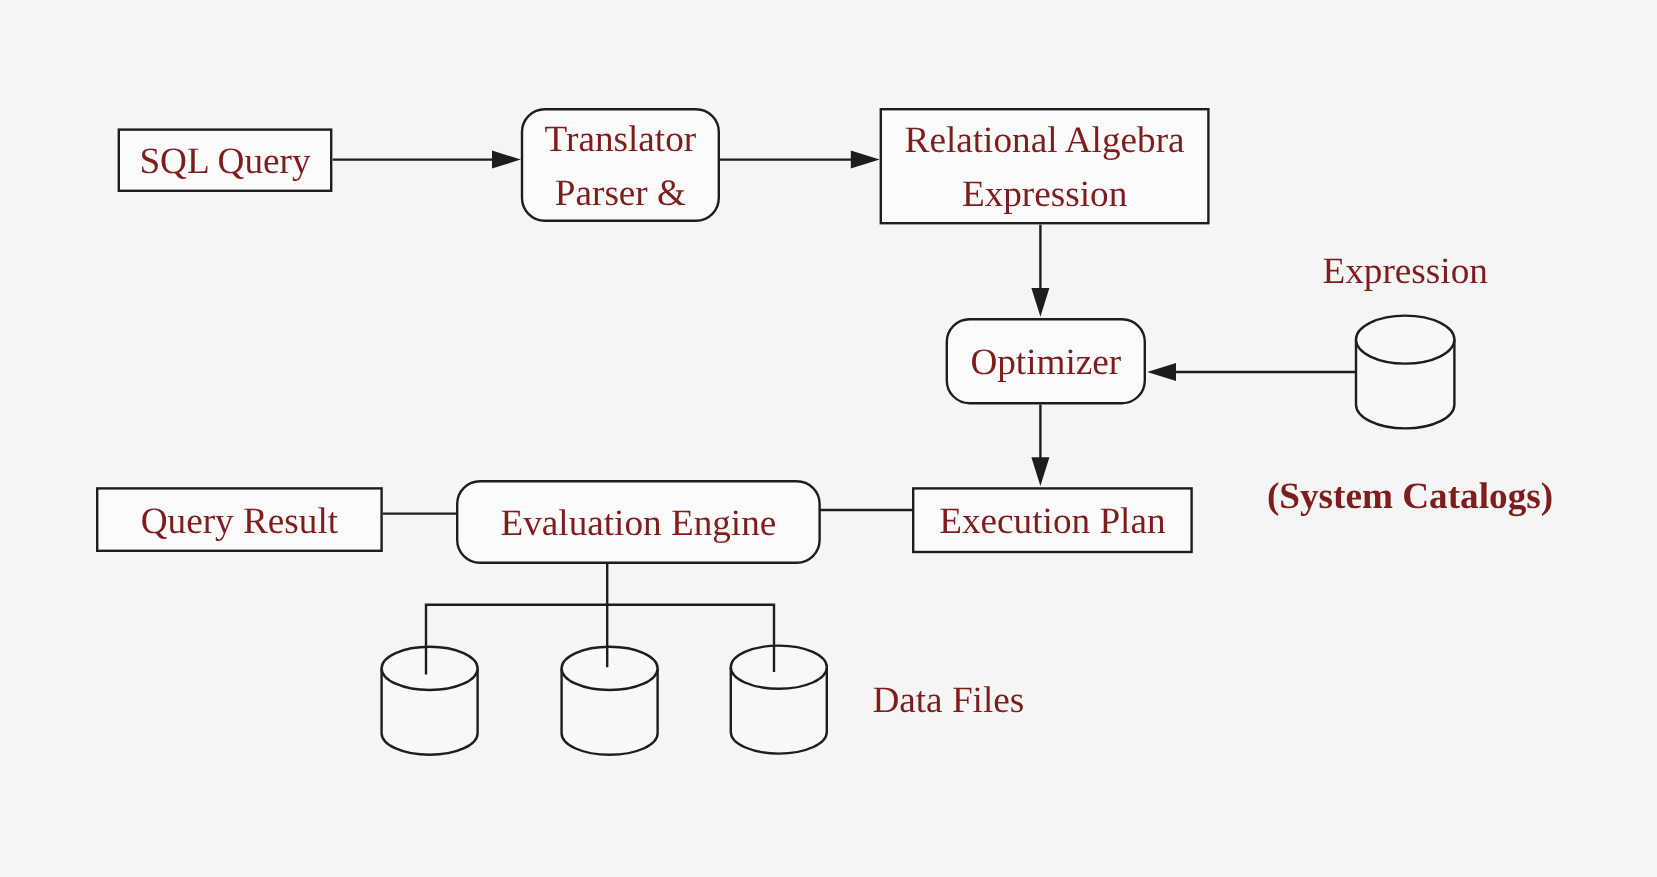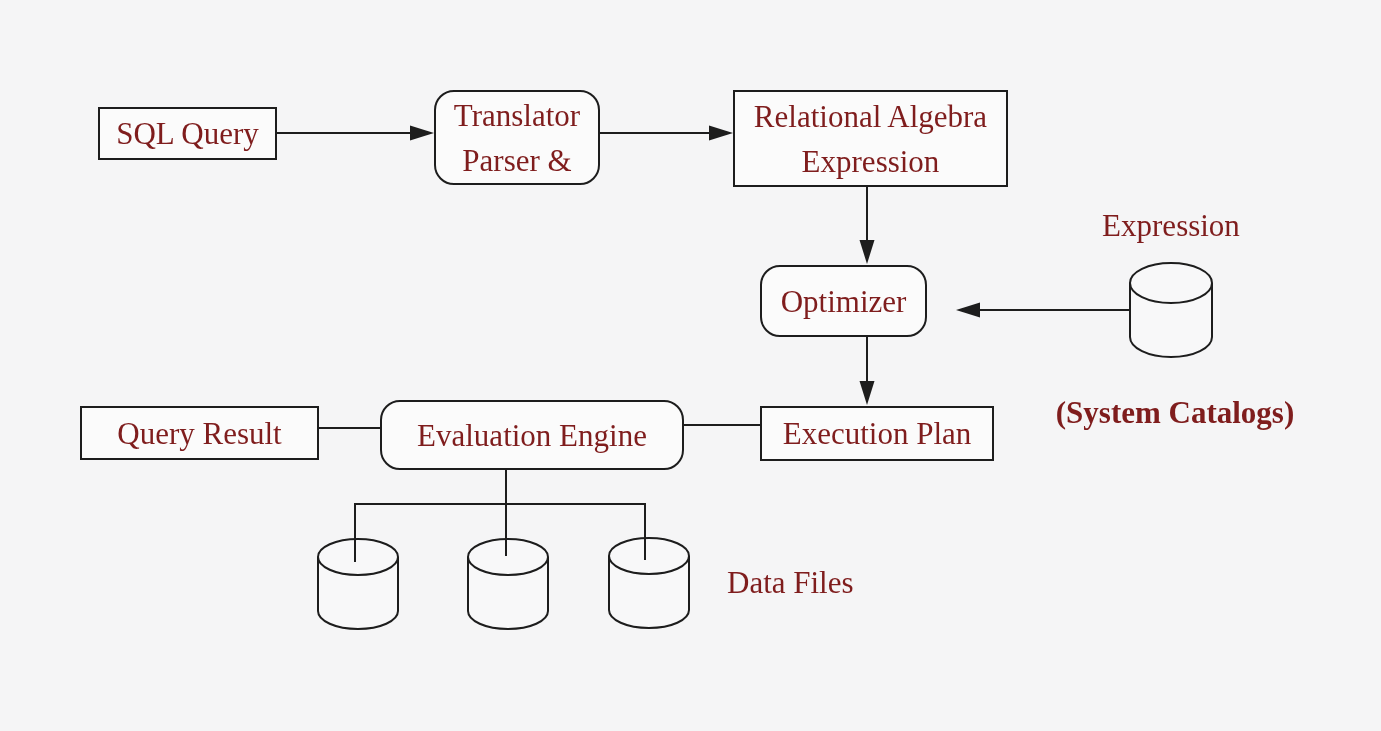--- a/index.html
+++ b/index.html
@@ -44,21 +44,21 @@
     font-size: 31px;
     line-height: 34px;
     text-align: center;
     white-space: nowrap;
     z-index: 2;
   }
   
   #sql-query        { left:  98px; top: 107px; width: 179px; height: 53px; }
   #parser           { left: 434px; top:  90px; width: 166px; height: 95px; }
   #rel-algebra      { left: 733px; top:  90px; width: 275px; height: 97px; }
-  #optimizer        { left: 760px; top: 265px; width: 167px; height: 72px; text-align: center; }
+  #optimizer        { left: 788px; top: 265px; width: 167px; height: 72px; text-align: center; }
   #execution-plan   { left: 760px; top: 406px; width: 234px; height: 55px; }
   #evaluation-engine{ left: 380px; top: 400px; width: 304px; height: 70px; }
   #query-result     { left:  80px; top: 406px; width: 239px; height: 54px; }
   #statistics-label      { left: 1071px; top: 209px; width: 200px; }
   #system-catalogs-label { left: 1025px; top: 396px; width: 300px; font-weight: bold; }
   #data-files-label      { left:  727px; top: 566px; text-align: center; }
 </style>
 </head>
 <body>
 

